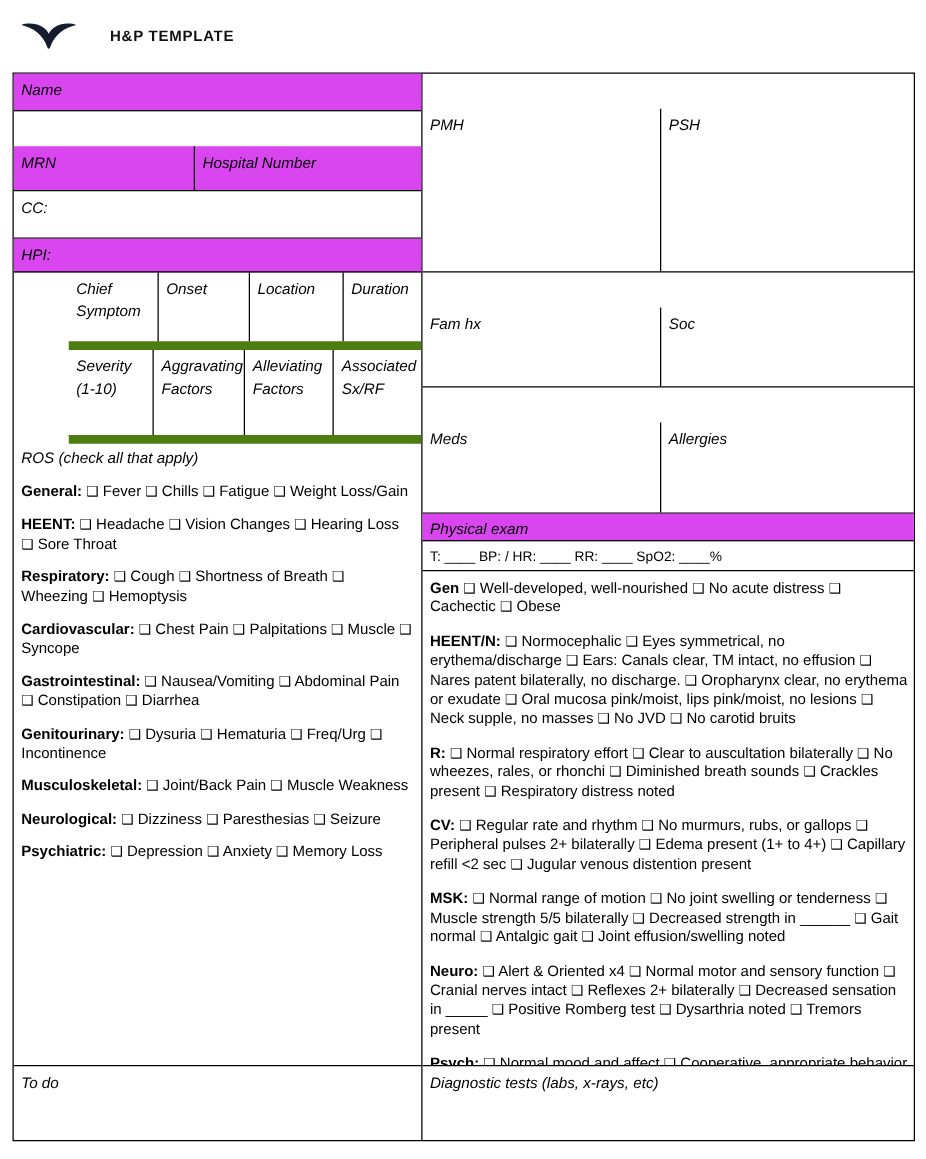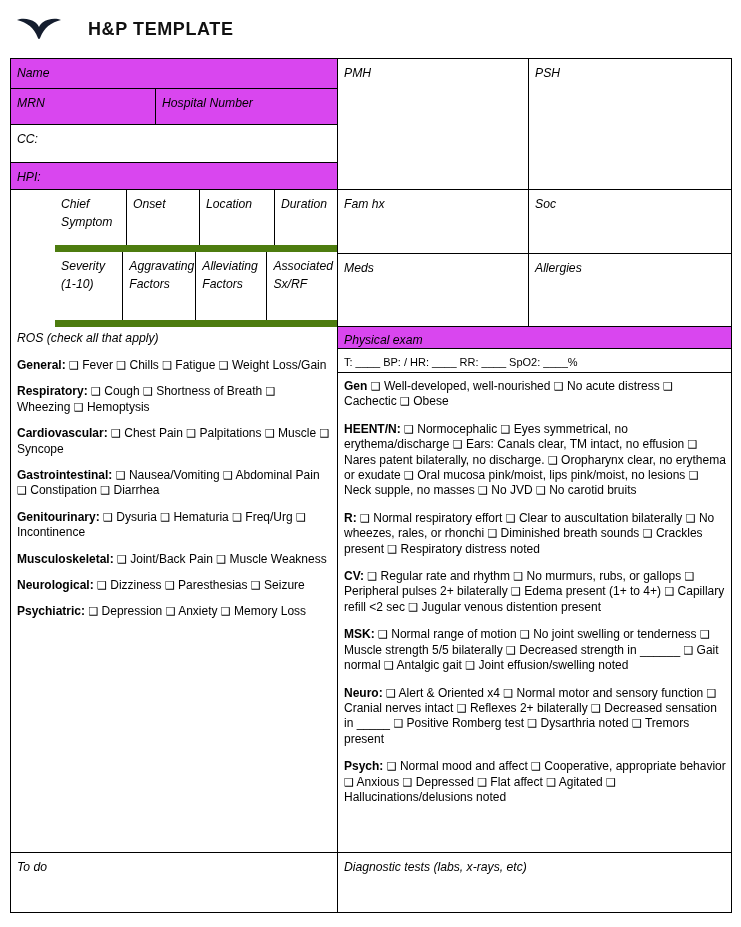--- a/index.html
+++ b/index.html
@@ -20,21 +20,21 @@
 
   
   .header {
     display: flex;
     align-items: center;
     height: 58px;
     padding-left: 16px;
   }
   .logo { width: 46px; height: 30px; flex: 0 0 auto; }
   .brand-title {
-    font-size: 18px;
+    font-size: 12px;
     font-weight: bold;
     letter-spacing: 0.6px;
     margin-left: 26px;
     color: #111111;
   }
 
   
   .frame {
     position: absolute;
     left: 10px;
@@ -53,21 +53,21 @@
     overflow: hidden;
   }
   .cell.last { border-bottom: none; }
   .shade { background: #d946ef; }
   .lbl {
     font-style: italic;
     font-size: 12.2px;
     line-height: 15px;
     white-space: pre-wrap;
   }
-  .row2 { display: flex; border-bottom: 1px solid #000; }
+  .row2 { display: flex; border-bottom: 1px solid #000; margin-top: 28px; }
   .row2 > .cell { border-bottom: none; }
 
   
   .hpigrid { display: flex; border-bottom: 7px solid #4d7c0f; margin-left: 44px; }
   .hpigrid > div {
     border-right: 1px solid #000;
     padding: 4px 4px 4px 6px;
   }
   .hpigrid > div:last-child { border-right: none; }
   .c1 { width: 72px; }
@@ -145,20 +145,21 @@
         <div class="c1"><span class="lbl">Severity (1-10)</span></div>
         <div class="c2"><span class="lbl">Aggravating Factors</span></div>
         <div class="c3"><span class="lbl">Alleviating Factors</span></div>
         <div class="c4"><span class="lbl">Associated Sx/RF</span></div>
       </div>
 
       <div class="cell" style="height:0;flex:1 1 auto">
         <div class="lbl ros-head">ROS (check all that apply)</div>
         <div class="body-txt" id="ros-body">
             <div class="ros-line"><span class="cat">General: </span><span class="cb">❑</span><span> Fever </span><span class="cb">❑</span><span> Chills </span><span class="cb">❑</span><span> Fatigue </span><span class="cb">❑</span><span> Weight Loss/Gain</span></div>
+            <div class="ros-line"><span class="cat">HEENT: </span><span class="cb">❑</span><span> Headache </span><span class="cb">❑</span><span> Vision Changes </span><span class="cb">❑</span><span> Hearing Loss </span><span class="cb">❑</span><span> Sore Throat</span></div>
             <div class="ros-line"><span class="cat">Respiratory: </span><span class="cb">❑</span><span> Cough </span><span class="cb">❑</span><span> Shortness of Breath </span><span class="cb">❑</span><span> Wheezing </span><span class="cb">❑</span><span> Hemoptysis</span></div>
             <div class="ros-line"><span class="cat">Cardiovascular: </span><span class="cb">❑</span><span> Chest Pain </span><span class="cb">❑</span><span> Palpitations </span><span class="cb">❑</span><span> Muscle </span><span class="cb">❑</span><span> Syncope</span></div>
             <div class="ros-line"><span class="cat">Gastrointestinal: </span><span class="cb">❑</span><span> Nausea/Vomiting </span><span class="cb">❑</span><span> Abdominal Pain </span><span class="cb">❑</span><span> Constipation </span><span class="cb">❑</span><span> Diarrhea</span></div>
             <div class="ros-line"><span class="cat">Genitourinary: </span><span class="cb">❑</span><span> Dysuria </span><span class="cb">❑</span><span> Hematuria </span><span class="cb">❑</span><span> Freq/Urg </span><span class="cb">❑</span><span> Incontinence</span></div>
             <div class="ros-line"><span class="cat">Musculoskeletal: </span><span class="cb">❑</span><span> Joint/Back Pain </span><span class="cb">❑</span><span> Muscle Weakness</span></div>
             <div class="ros-line"><span class="cat">Neurological: </span><span class="cb">❑</span><span> Dizziness </span><span class="cb">❑</span><span> Paresthesias </span><span class="cb">❑</span><span> Seizure</span></div>
             <div class="ros-line"><span class="cat">Psychiatric: </span><span class="cb">❑</span><span> Depression </span><span class="cb">❑</span><span> Anxiety </span><span class="cb">❑</span><span> Memory Loss</span></div>
           </div>
       </div>
 

